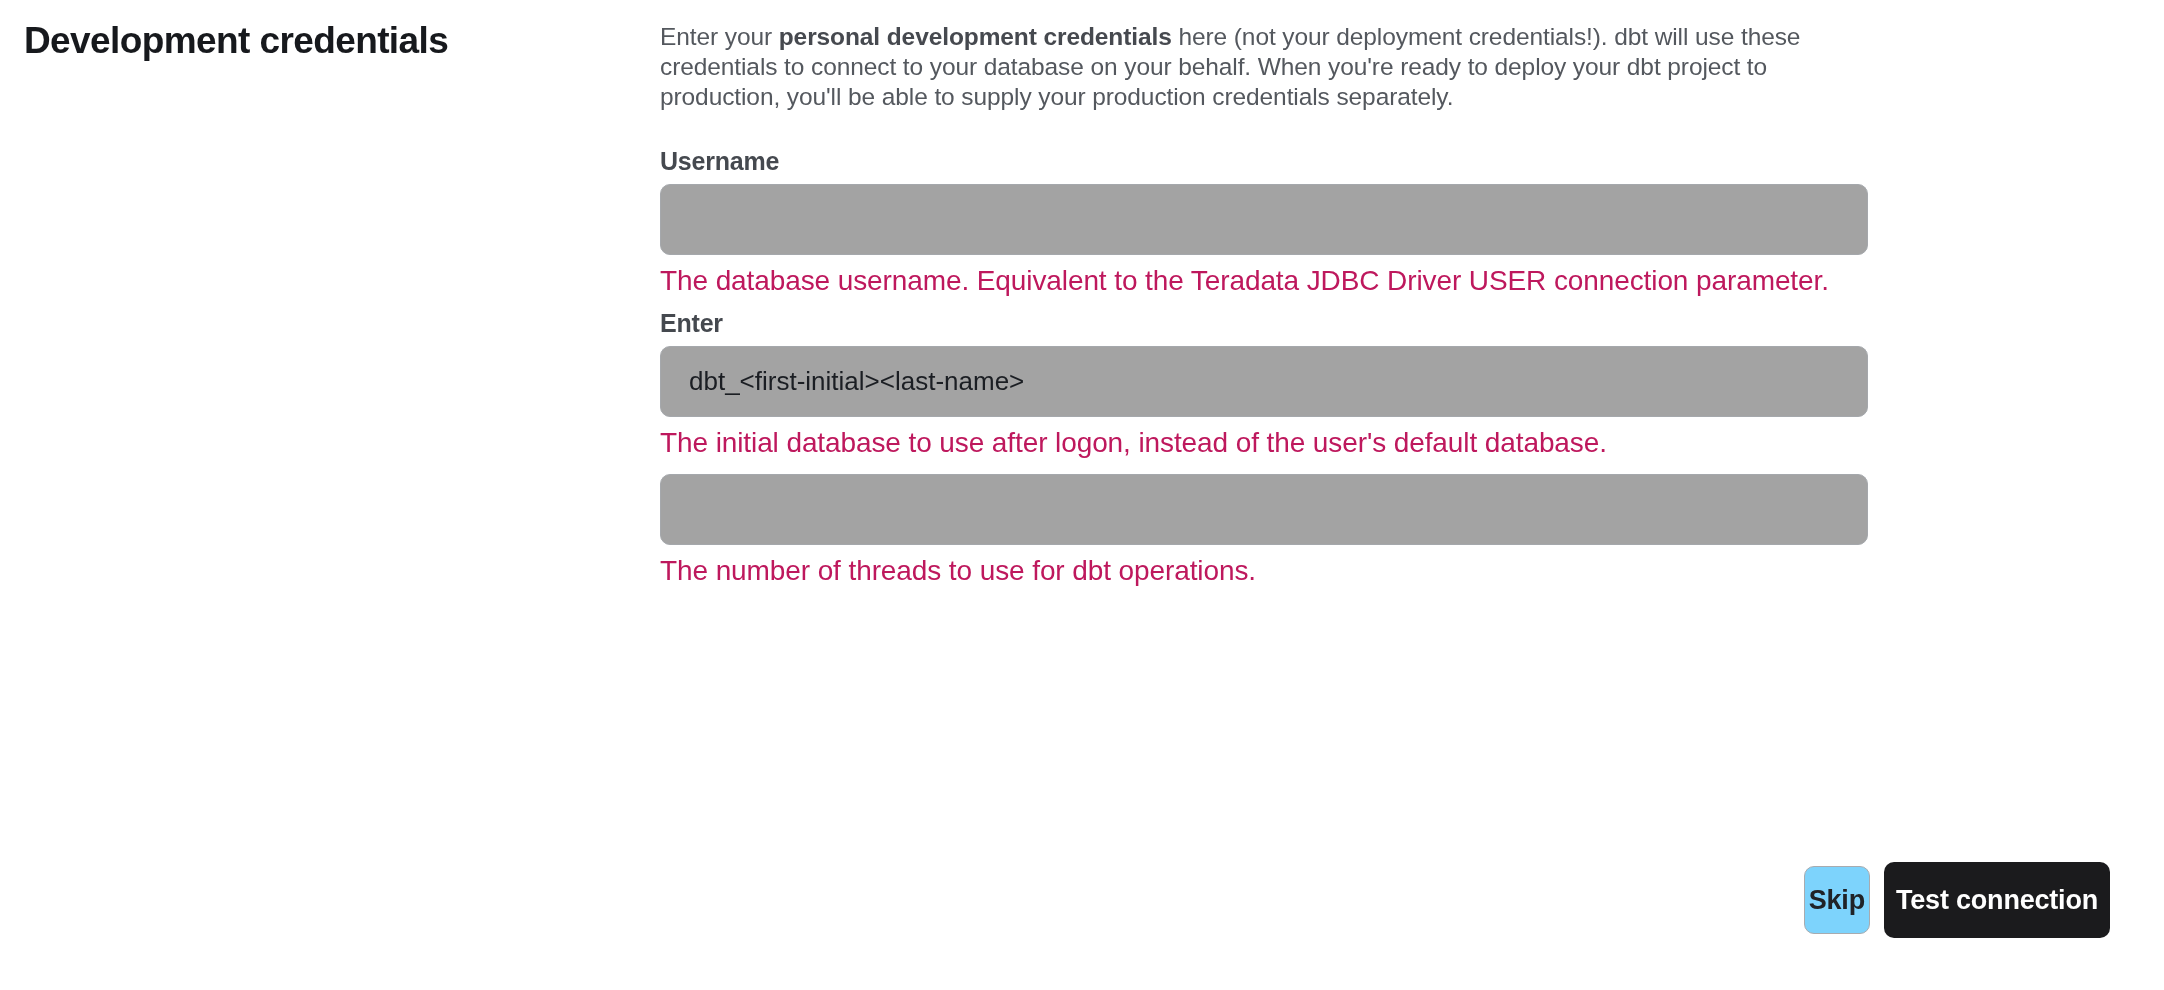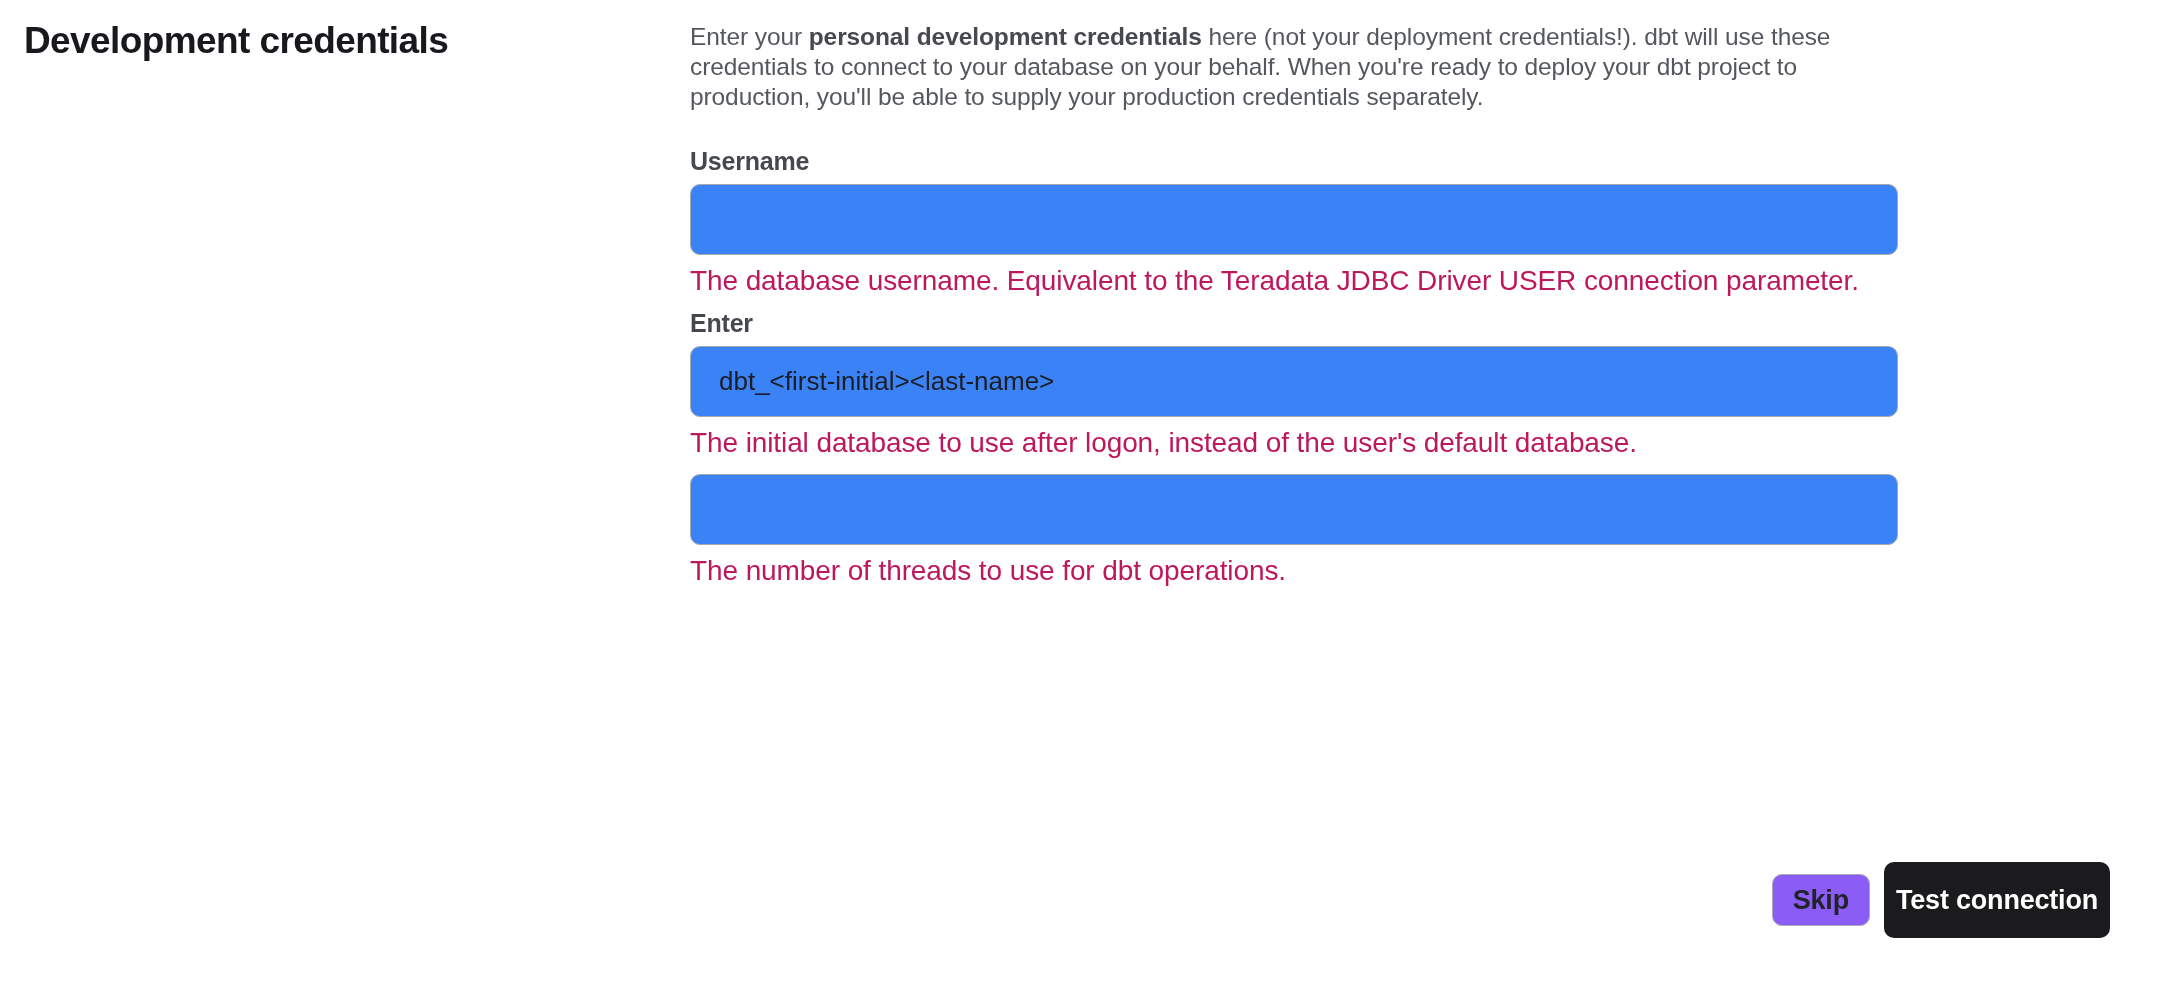--- a/index.html
+++ b/index.html
@@ -15,21 +15,20 @@
     left: 24px; top: 20px;
     font-size: 37px;
     font-weight: 700;
     letter-spacing: -0.6px;
     color: #17191d;
   }
   .form-col {
     position: absolute;
     left: 660px; top: 22px;
     width: 1208px;
-    margin-left: 30px;
   }
   .intro {
     font-size: 24.5px;
     line-height: 30px;
     color: #54585e;
     letter-spacing: -0.1px;
   }
   .intro strong { color: #46494f; font-weight: 700; }
   .field-group { width: 100%; }
   .fg-username { margin-top: 34px; }
@@ -54,21 +53,21 @@
     color: #6b6f75;
     letter-spacing: -0.2px;
   }
   .text-input {
     display: block;
     margin-top: 8px;
     width: 100%;
     height: 71px;
     border: 1px solid #a5a8ac;
     border-radius: 10px;
-    background: #3b82f6;
+    background: #a3a3a3;
     font-family: "Liberation Sans", sans-serif;
     font-size: 26px;
     color: #1b1e23;
     padding: 0 28px;
     outline: none;
   }
   .helper-text {
     margin-top: 12px;
     font-size: 28px;
     line-height: 28px;
@@ -84,23 +83,23 @@
     gap: 14px;
   }
   .btn {
     font-family: "Liberation Sans", sans-serif;
     font-weight: 700;
     border-radius: 10px;
     cursor: pointer;
     letter-spacing: -0.2px;
   }
   .btn-skip {
-    height: 52px;
-    padding: 0 20px;
-    background: #8b5cf6;
+    height: 68px;
+    padding: 0 4px;
+    background: #7dd3fc;
     border: 1.5px solid #a8abaf;
     color: #202327;
     font-size: 27px;
   }
   .btn-primary {
     height: 76px;
     padding: 0 12px;
     background: #1b1b1d;
     border: none;
     color: #ffffff;

